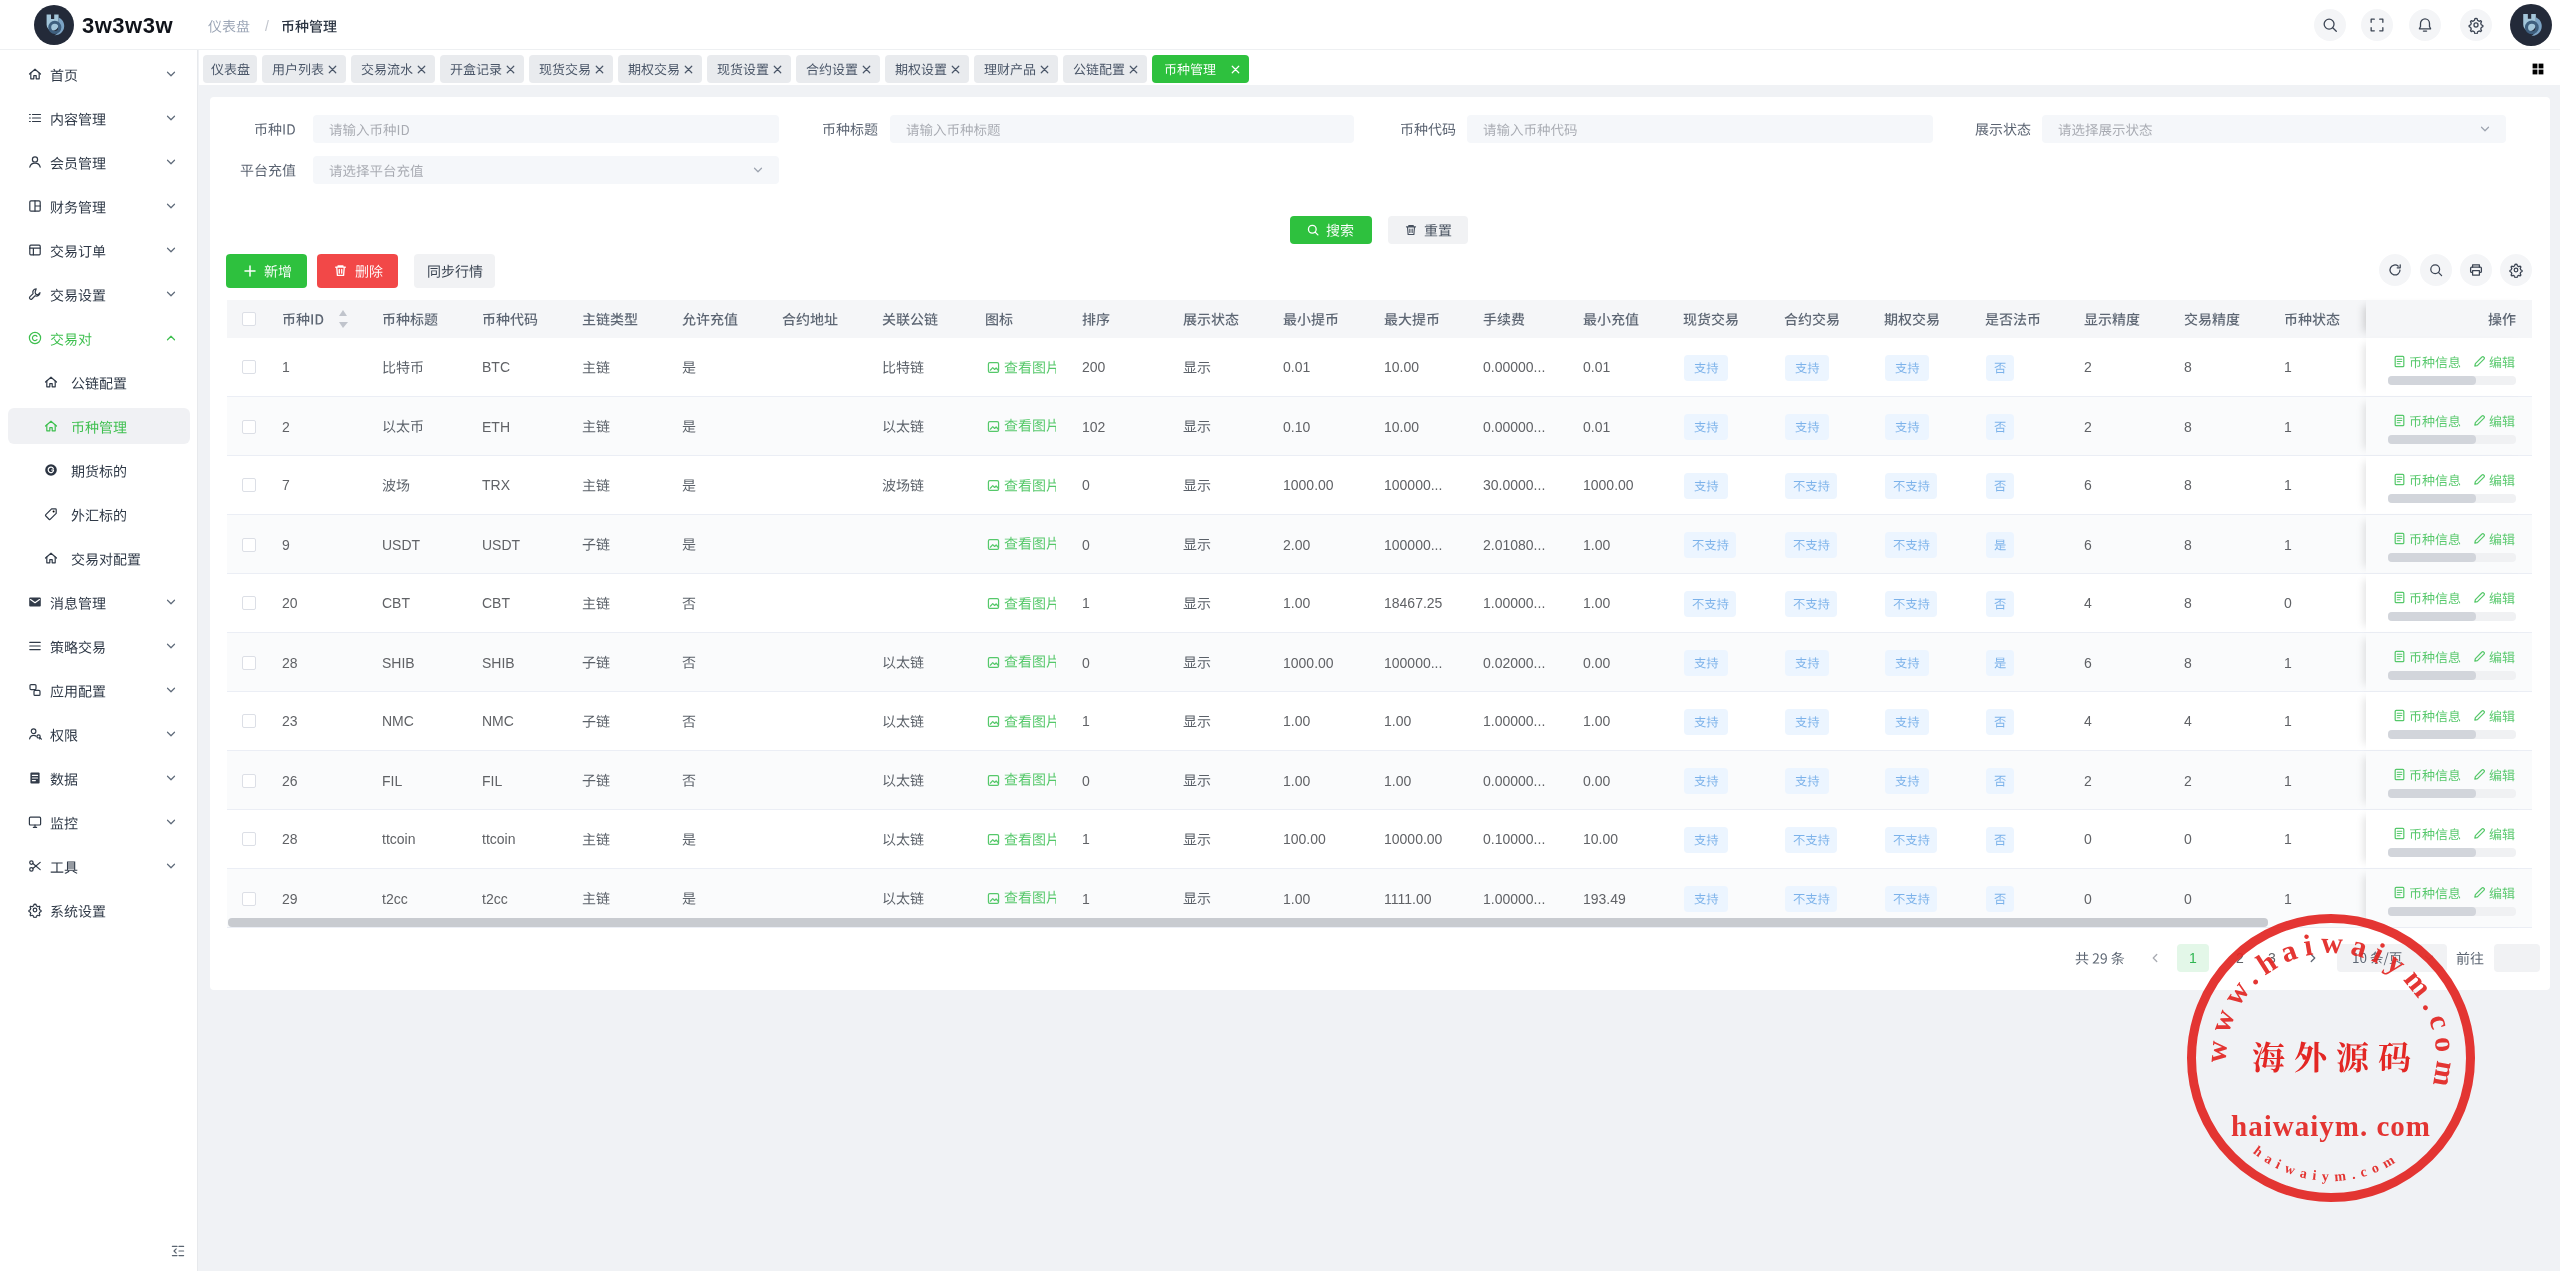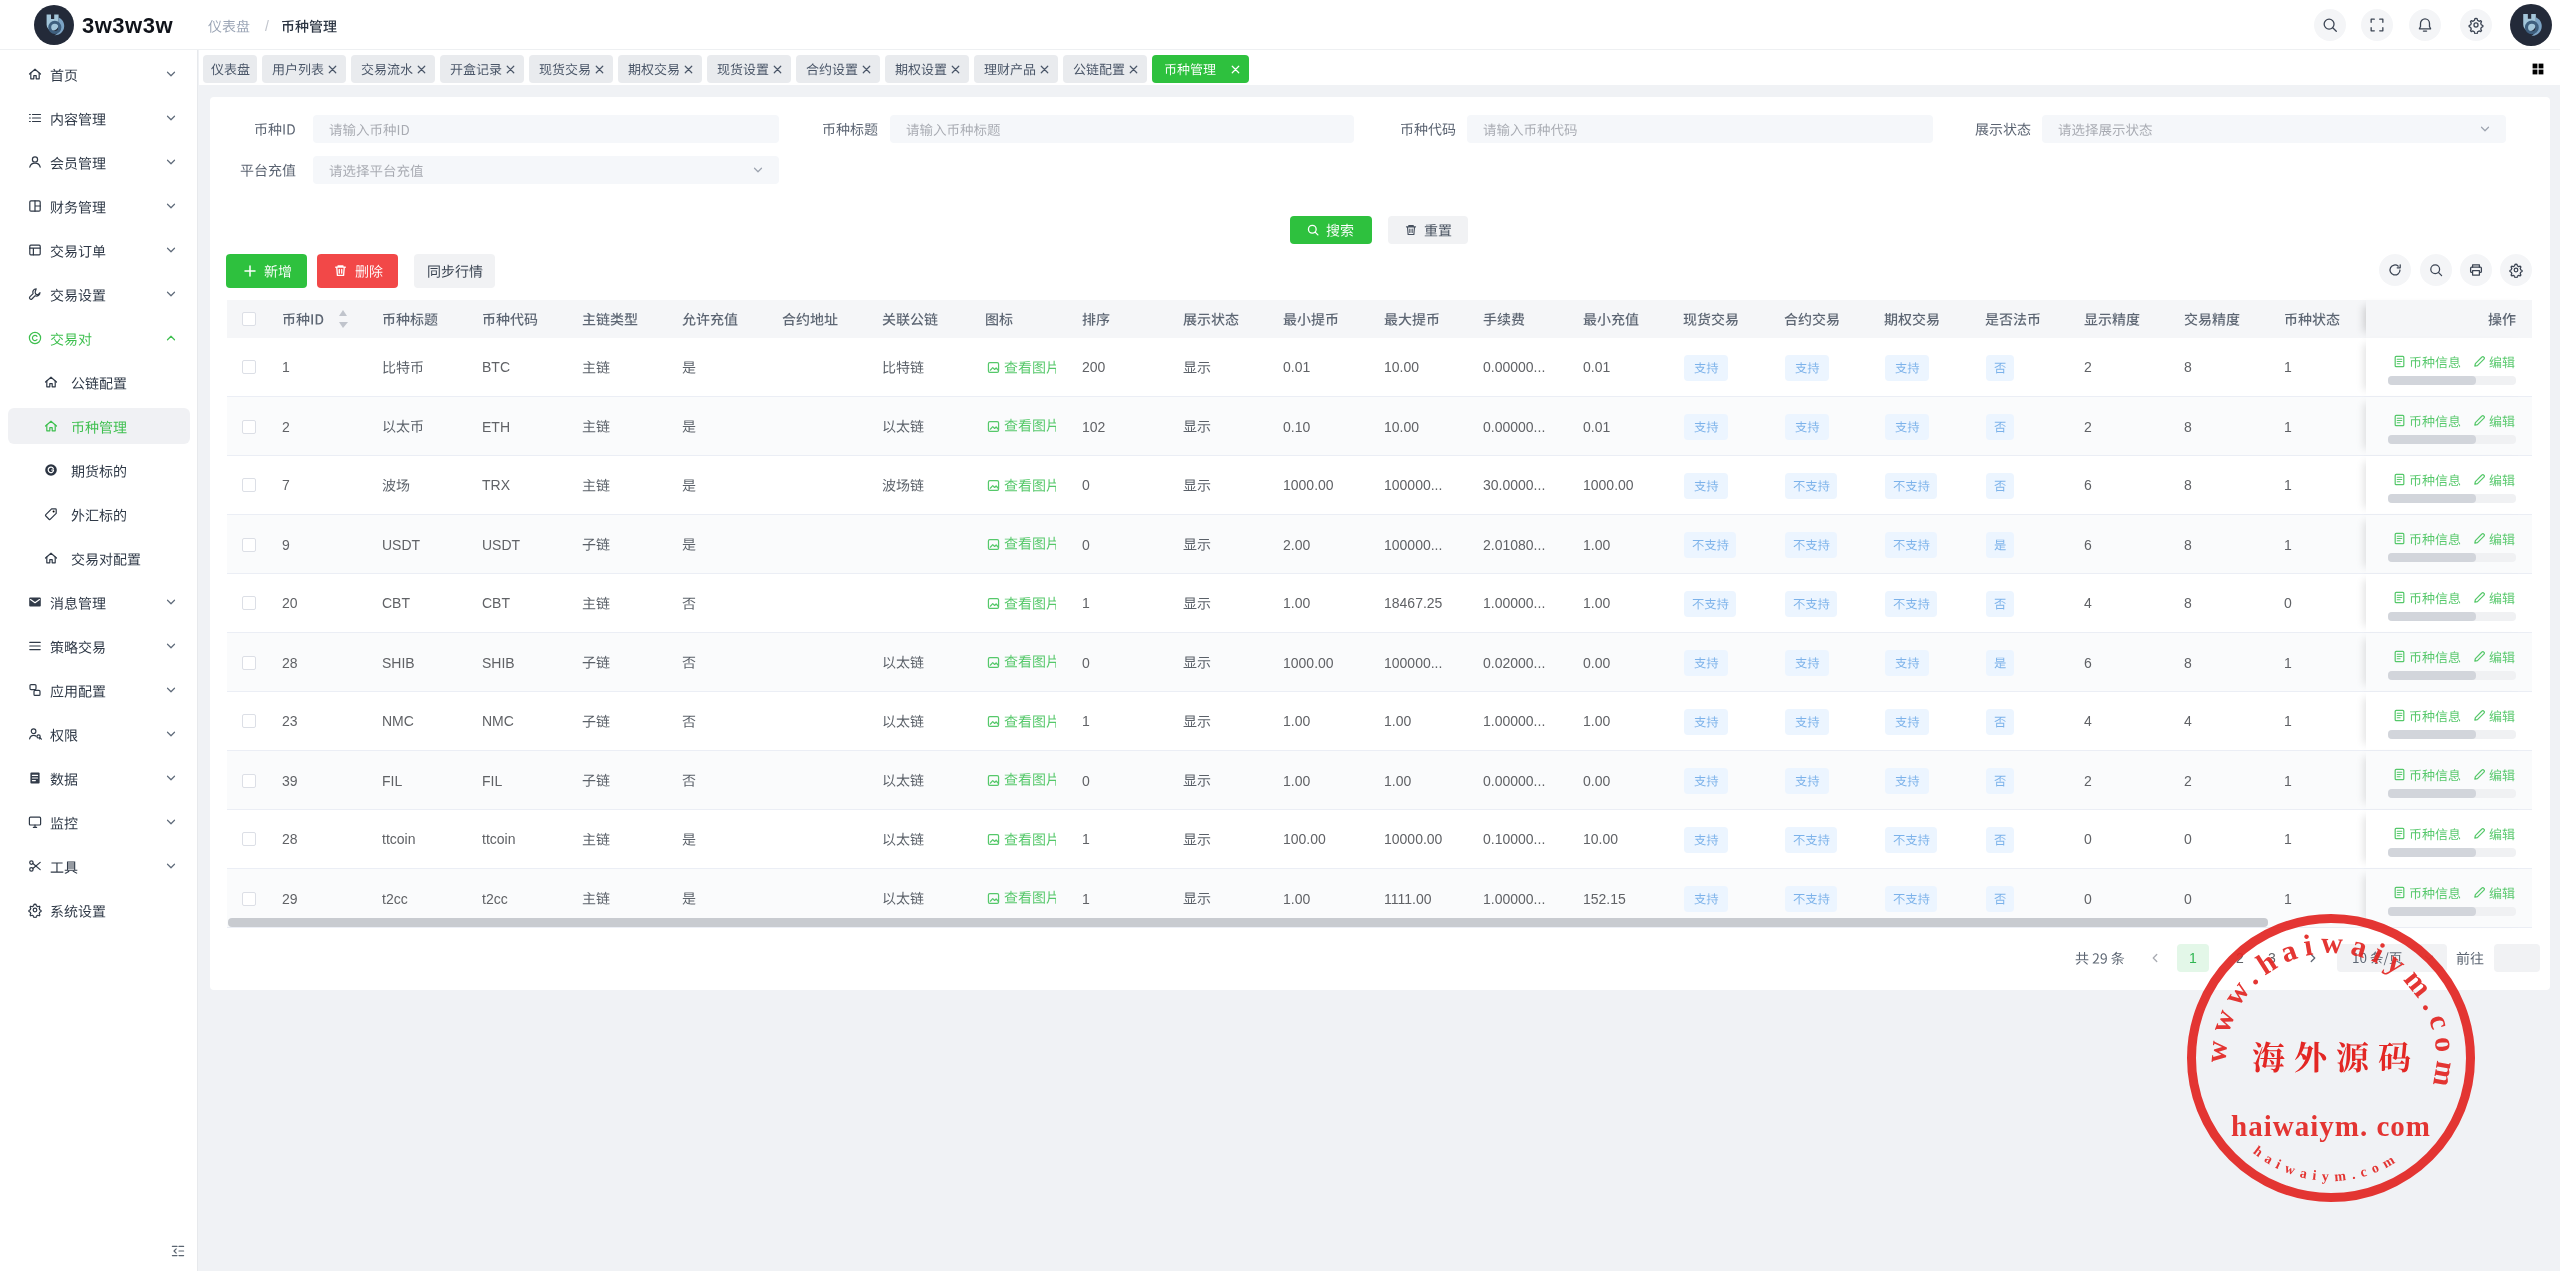--- a/index.html
+++ b/index.html
@@ -1444,21 +1444,21 @@
   </svg>
 <svg class="t " style="left:2489.0px;top:707.5px;" width="28" height="17" viewBox="0 0 28 17" fill="#55c86a">
     <use href="#gr7f16" transform="translate(0.0,13.26) scale(0.01300)"></use>
     <use href="#gr8f91" transform="translate(13.0,13.26) scale(0.01300)"></use>
   </svg>
 <div class="abs" style="left:2388px;top:730px;width:128px;height:9px;background:#f0f1f3;border-radius:4px"></div>
 <div class="abs" style="left:2388px;top:730px;width:88px;height:9px;background:#d2d5db;border-radius:4px"></div>
 <div class="abs" style="left:227px;top:751px;width:2305px;height:59px;background:#fafbfc"></div>
 <div class="abs" style="left:227px;top:809px;width:2305px;height:1px;background:#ebeef5"></div>
 <div class="abs" style="left:242px;top:774px;width:14px;height:14px;background:#fff;border:1px solid #dcdfe6;border-radius:2px"></div>
-<div class="lat" style="left:282px;top:772px">39</div>
+<div class="lat" style="left:282px;top:772px">26</div>
 <div class="lat" style="left:382px;top:772px">FIL</div>
 <div class="lat" style="left:482px;top:772px">FIL</div>
 <svg class="t " style="left:582.0px;top:771.0px;" width="30" height="19" viewBox="0 0 30 19" fill="#5a6068">
     <use href="#gr5b50" transform="translate(0.0,14.62) scale(0.01400)"></use>
     <use href="#gr94fe" transform="translate(14.0,14.62) scale(0.01400)"></use>
   </svg>
 <svg class="t " style="left:682.0px;top:771.0px;" width="16" height="19" viewBox="0 0 16 19" fill="#5a6068">
     <use href="#gr5426" transform="translate(0.0,14.62) scale(0.01400)"></use>
   </svg>
 <svg class="t " style="left:882.0px;top:771.0px;" width="44" height="19" viewBox="0 0 44 19" fill="#5a6068">
@@ -1642,21 +1642,21 @@
     </svg>
   </div>
 <div class="lat" style="left:1082px;top:890px">1</div>
 <svg class="t " style="left:1183.0px;top:889.0px;" width="30" height="19" viewBox="0 0 30 19" fill="#5a6068">
     <use href="#gr663e" transform="translate(0.0,14.62) scale(0.01400)"></use>
     <use href="#gr793a" transform="translate(14.0,14.62) scale(0.01400)"></use>
   </svg>
 <div class="lat" style="left:1283px;top:890px">1.00</div>
 <div class="lat" style="left:1384px;top:890px">1111.00</div>
 <div class="lat" style="left:1483px;top:890px">1.00000...</div>
-<div class="lat" style="left:1583px;top:890px">152.15</div>
+<div class="lat" style="left:1583px;top:890px">193.49</div>
 <div class="tag" style="left:1684px;top:885.5px;width:44px"></div>
 <svg class="t " style="left:1693.7px;top:890.5px;" width="27" height="16" viewBox="0 0 27 16" fill="#7cb2ea">
     <use href="#gr652f" transform="translate(0.0,12.50) scale(0.01230)"></use>
     <use href="#gr6301" transform="translate(12.3,12.50) scale(0.01230)"></use>
   </svg>
 <div class="tag" style="left:1785px;top:885.5px;width:52px"></div>
 <svg class="t " style="left:1792.5px;top:890.5px;" width="39" height="16" viewBox="0 0 39 16" fill="#7cb2ea">
     <use href="#gr4e0d" transform="translate(0.0,12.50) scale(0.01230)"></use>
     <use href="#gr652f" transform="translate(12.3,12.50) scale(0.01230)"></use>
     <use href="#gr6301" transform="translate(24.6,12.50) scale(0.01230)"></use>

